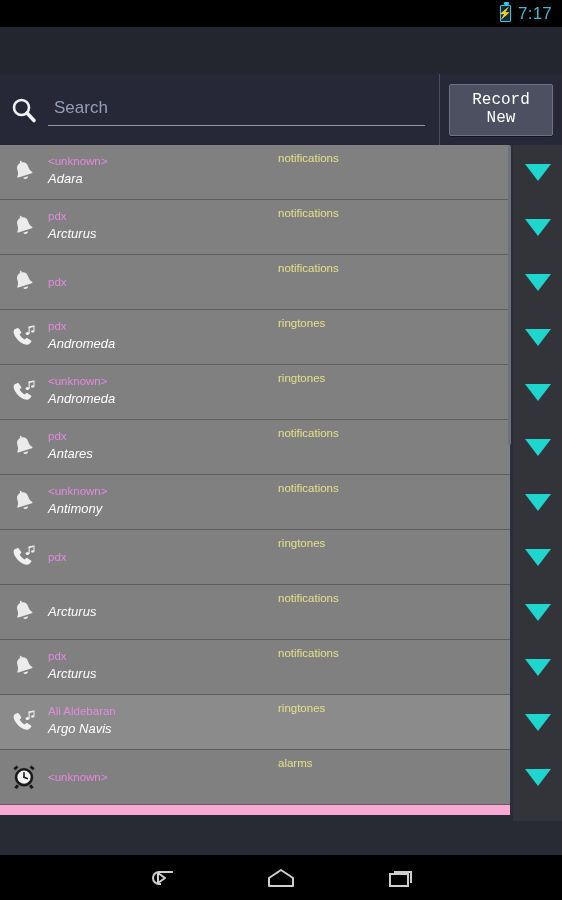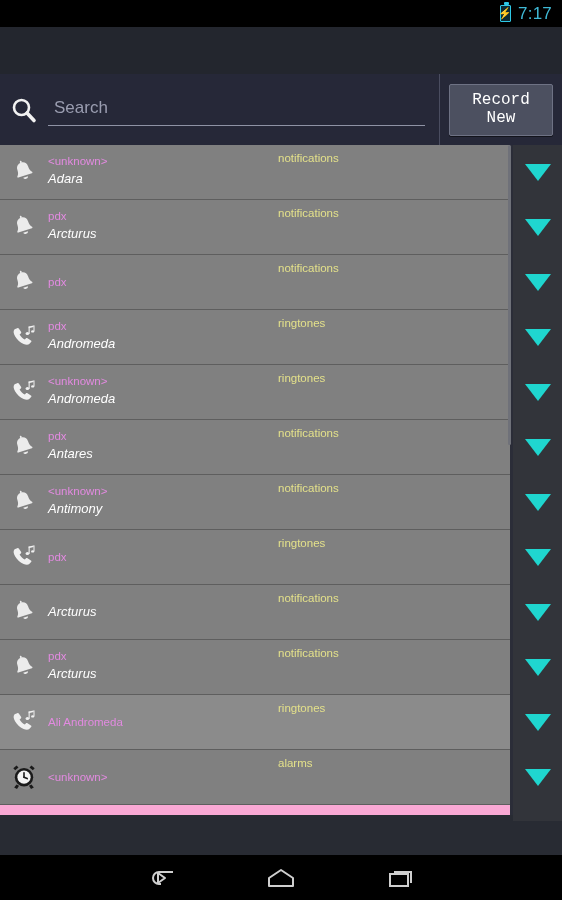--- a/index.html
+++ b/index.html
@@ -357,21 +357,22 @@
               <g fill="#f0f0f0">
                 <ellipse cx="17.4" cy="9.5" rx="1.8" ry="1.5"></ellipse>
                 <rect x="18.6" y="2.6" width="1.1" height="7.3"></rect>
                 <ellipse cx="22.6" cy="7.4" rx="1.5" ry="1.2"></ellipse>
                 <rect x="23.5" y="1.4" width="1" height="6.1"></rect>
                 <path d="M18.6 2.6l5-1.2v1.6l-5 1.2z"></path>
               </g>
             </svg>
           </div>
           <div class="row-text">
-            <div class="row-artist">Ali Andromeda</div>
+            <div class="row-artist">Ali Aldebaran</div>
+            <div class="row-title">Argo Navis</div>
           </div>
           <div class="row-type">ringtones</div>
         </div>
         <div class="row">
           <div class="row-icon">
             <svg width="26" height="26" viewBox="0 0 26 26">
               <g fill="#1a1a1a">
                 <path d="M4.2 6.2 2.3 4.3 5.6 1.4 7.5 3.6z"></path>
                 <path d="M21.8 6.2 23.7 4.3 20.4 1.4 18.5 3.6z"></path>
                 <path d="M5.5 20.4 3.2 23.4 6 24.9 8 21.8z"></path>

